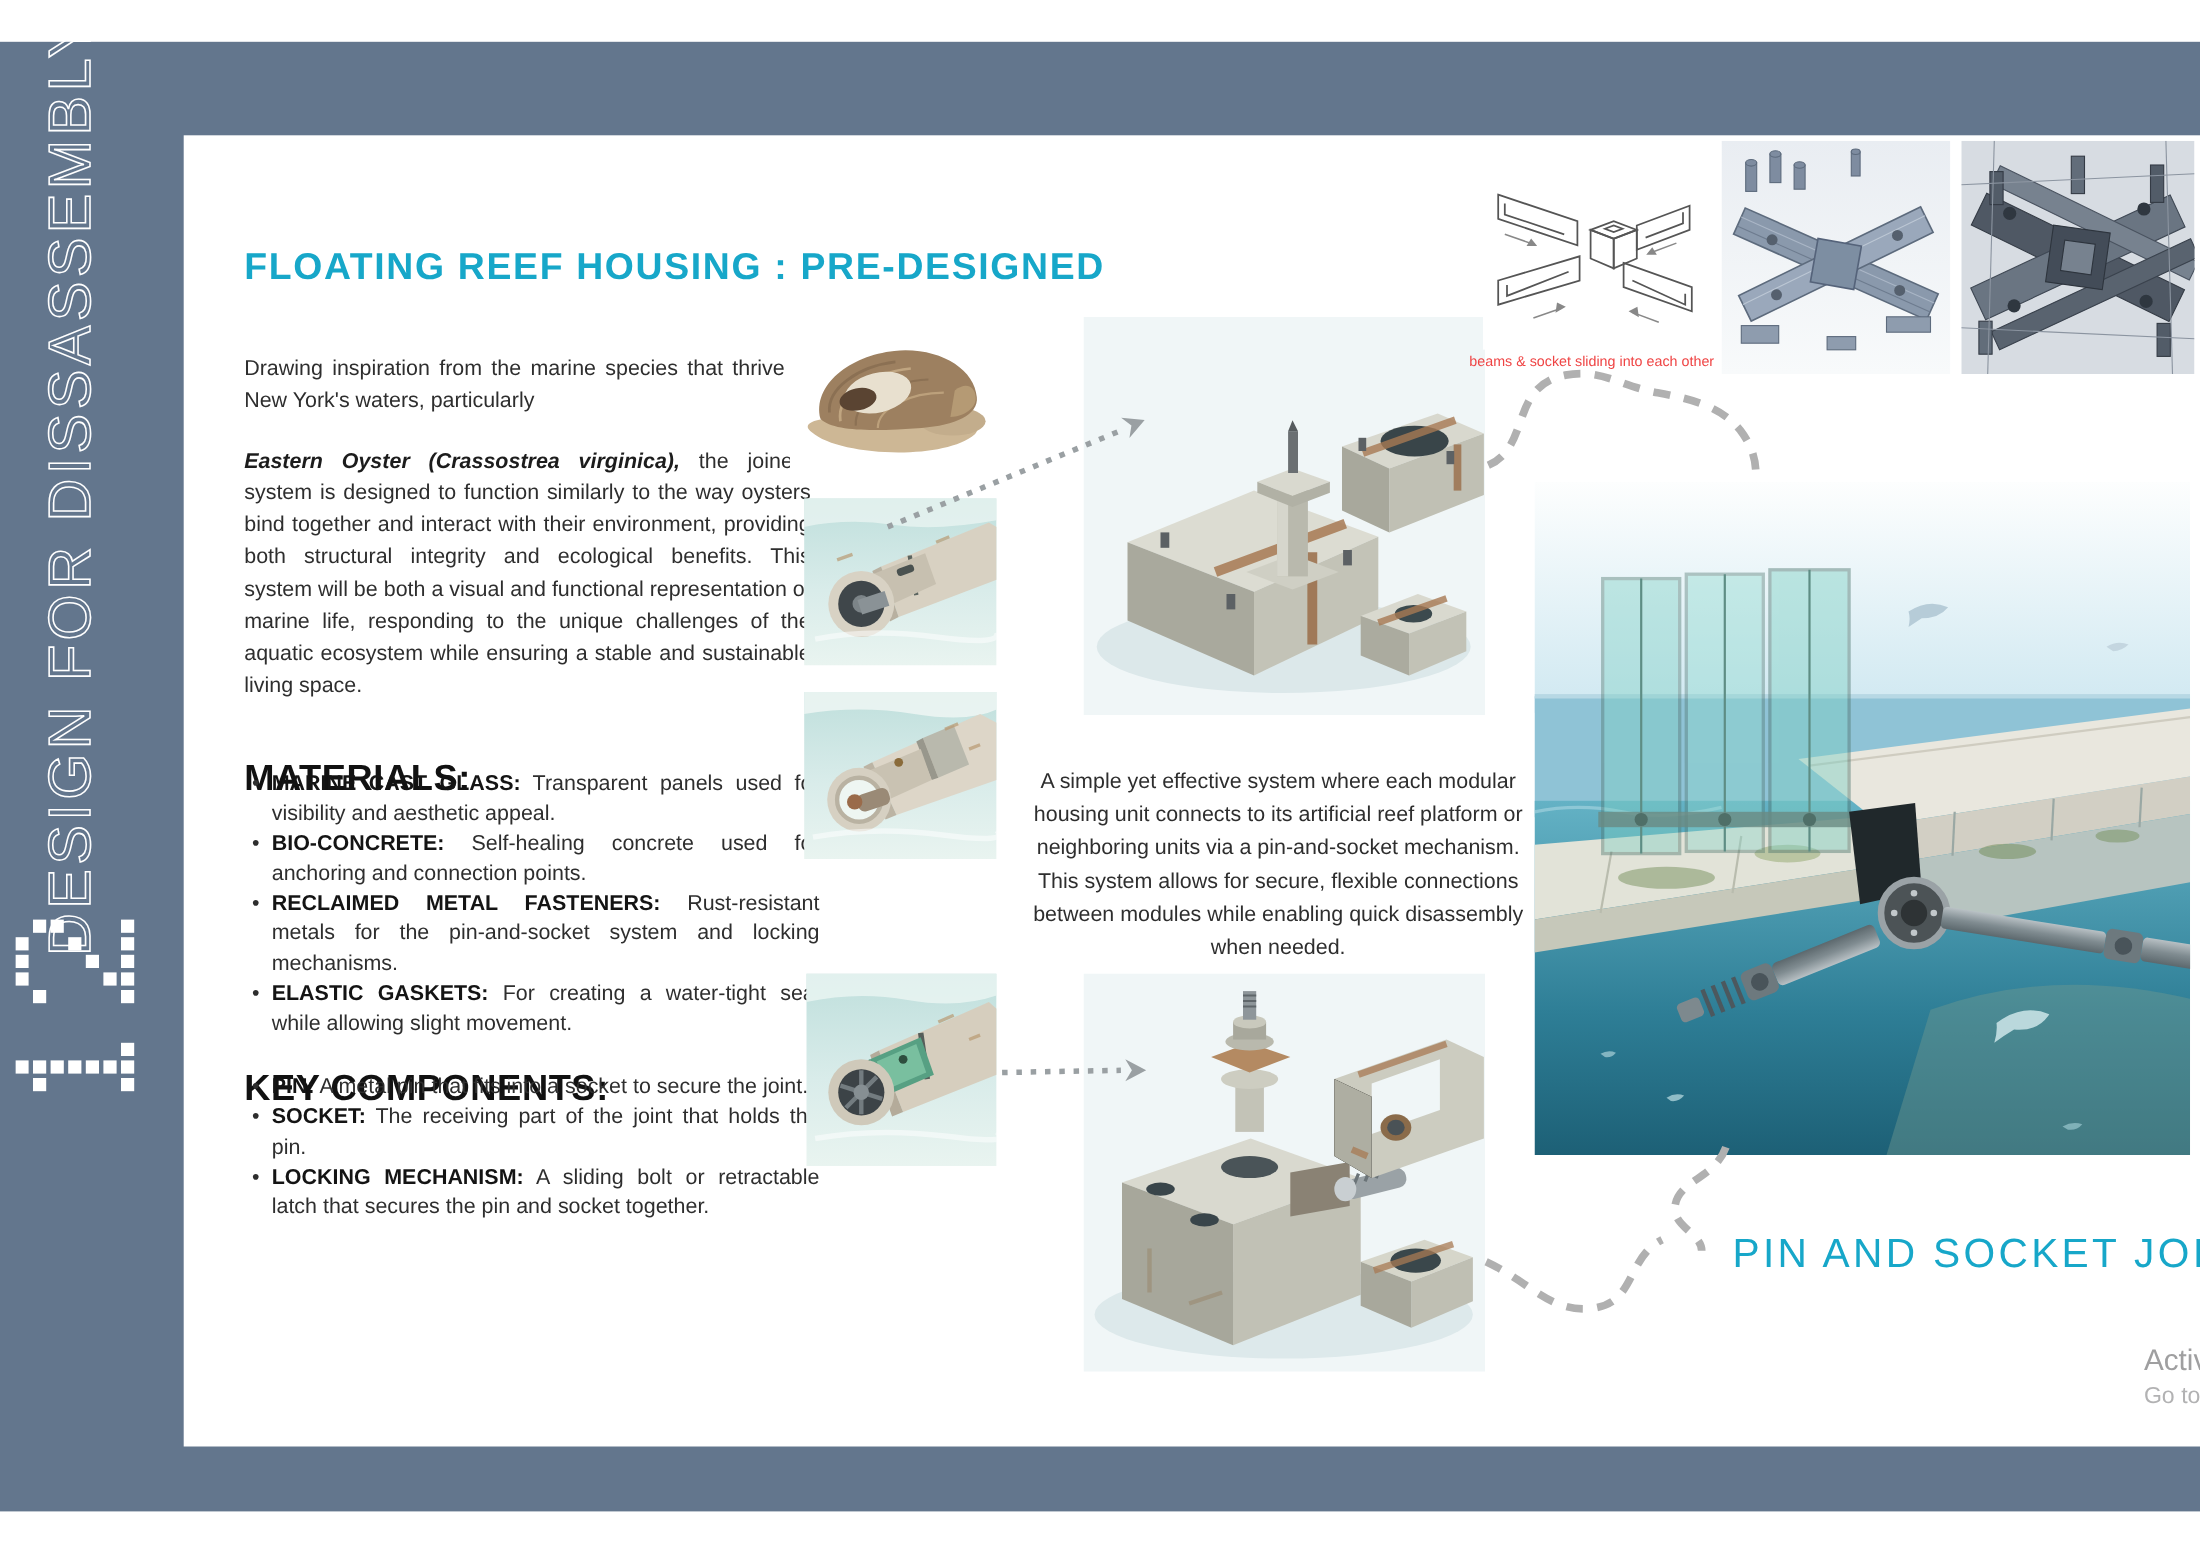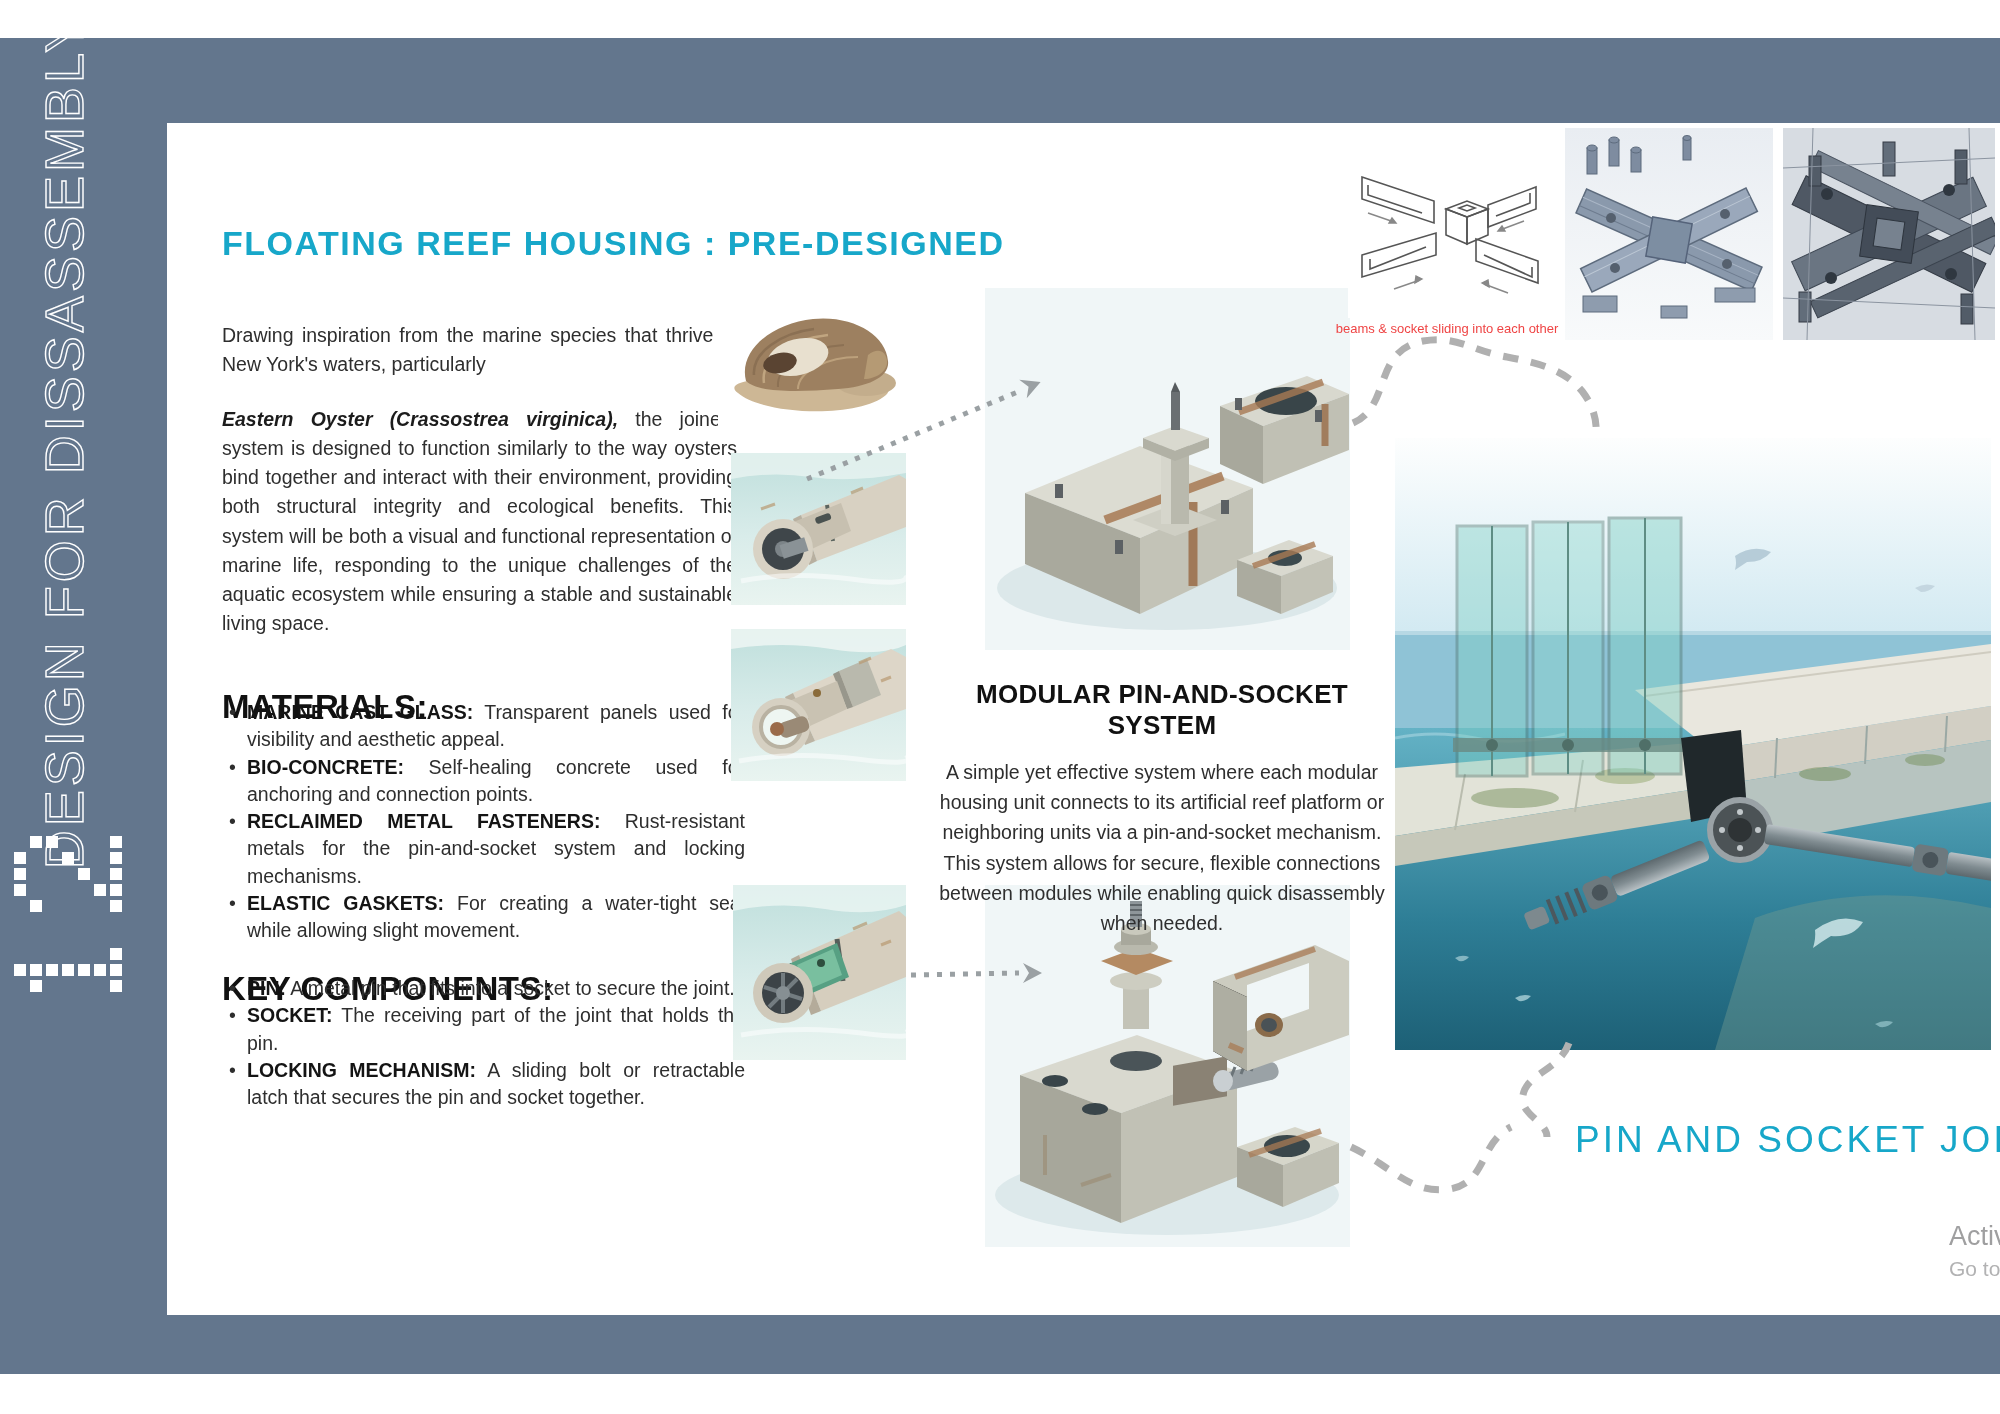--- a/index.html
+++ b/index.html
@@ -290,21 +290,20 @@
 
       <polygon points="252,262 310,242 354,258 298,280" fill="#d6d6ca"></polygon>
       <polygon points="298,280 354,258 354,298 298,322" fill="#bfbfb3"></polygon>
       <polygon points="252,262 298,280 298,322 252,302" fill="#a8a89c"></polygon>
       <ellipse cx="302" cy="261" rx="23" ry="11" fill="#3a474b"></ellipse>
       <path d="M264,270 L336,246" stroke="#a87a54" stroke-width="6" opacity=".75"></path>
     </svg>
   </figure>
 
   <div class="modular-block">
-    <div class="modular-heading">MODULAR PIN-AND-SOCKET SYSTEM</div>
     <div class="modular-body">A simple yet effective system where each modular housing unit connects to its artificial reef platform or neighboring units via a pin-and-socket mechanism. This system allows for secure, flexible connections between modules while enabling quick disassembly when needed.</div>
   </div>
 
   <figure style="left:1181px; top:20px;">
     <svg width="197" height="175" viewBox="0 0 197 175">
       <rect width="197" height="175" fill="#ffffff"></rect>
       <g fill="none" stroke="#555" stroke-width="1.6">
 
         <polygon points="98,66 119,58 140,66 119,74"></polygon>
         <polygon points="98,66 98,92 119,101 119,74"></polygon>

